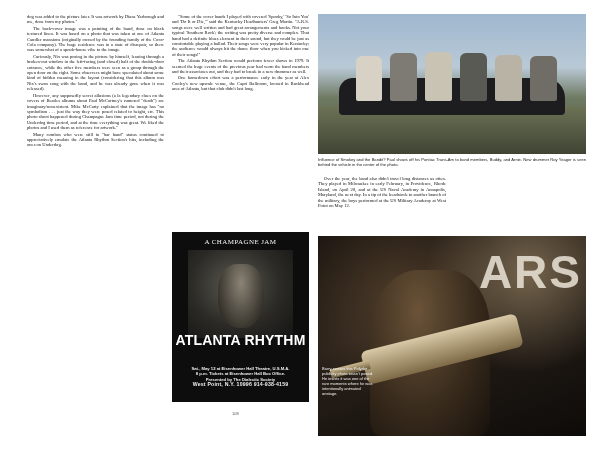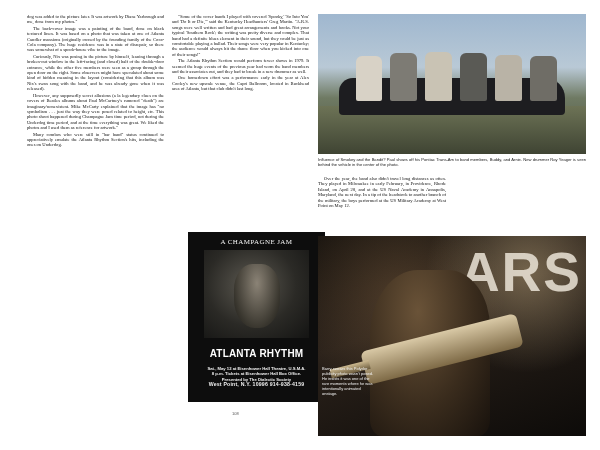--- a/index.html
+++ b/index.html
@@ -74,21 +74,20 @@
     top: 157px;
     width: 268px;
   }
   
   #photo-ad {
     left: 172px;
     top: 232px;
     width: 137px;
     height: 170px;
     background: #0d0d0d;
-    margin-left: 16px;
   }
   .ad-inner {
     position: absolute;
     inset: 0;
     color: #f2f2f2;
   }
   .ad-title {
     position: absolute;
     top: 6px;
     left: 0;
@@ -112,27 +111,27 @@
     position: absolute;
     left: 30px;
     top: 14px;
     width: 46px;
     height: 64px;
     border-radius: 40% 40% 45% 45%;
     background: radial-gradient(ellipse at 50% 30%, #8b8376 0%, #3a372f 70%, #1b1a17 100%);
   }
   .ad-band {
     position: absolute;
-    top: 116px;
+    top: 100px;
     left: 0;
     width: 100%;
     text-align: center;
     font-family: "Liberation Sans", sans-serif;
     font-weight: bold;
-    font-size: 10px;
+    font-size: 14px;
     letter-spacing: 0.2px;
     color: #ffffff;
   }
   .ad-band .l2 { display:block; }
   .ad-lines {
     position: absolute;
     top: 134px;
     left: 8px;
     width: 121px;
     text-align: center;
@@ -161,21 +160,21 @@
     background:
       radial-gradient(circle at 78% 18%, rgba(255,225,170,0.35) 0%, rgba(255,225,170,0) 38%),
       radial-gradient(circle at 30% 30%, rgba(255,190,120,0.18) 0%, rgba(0,0,0,0) 45%);
   }
   .big-letters {
     position: absolute;
     right: 4px;
     top: 16px;
     font-family: "Liberation Sans", sans-serif;
     font-weight: bold;
-    font-size: 55px;
+    font-size: 46px;
     letter-spacing: 2px;
     color: rgba(235,228,215,0.85);
     line-height: 40px;
   }
   .player {
     position: absolute;
     left: 52px;
     top: 34px;
     width: 120px;
     height: 166px;

